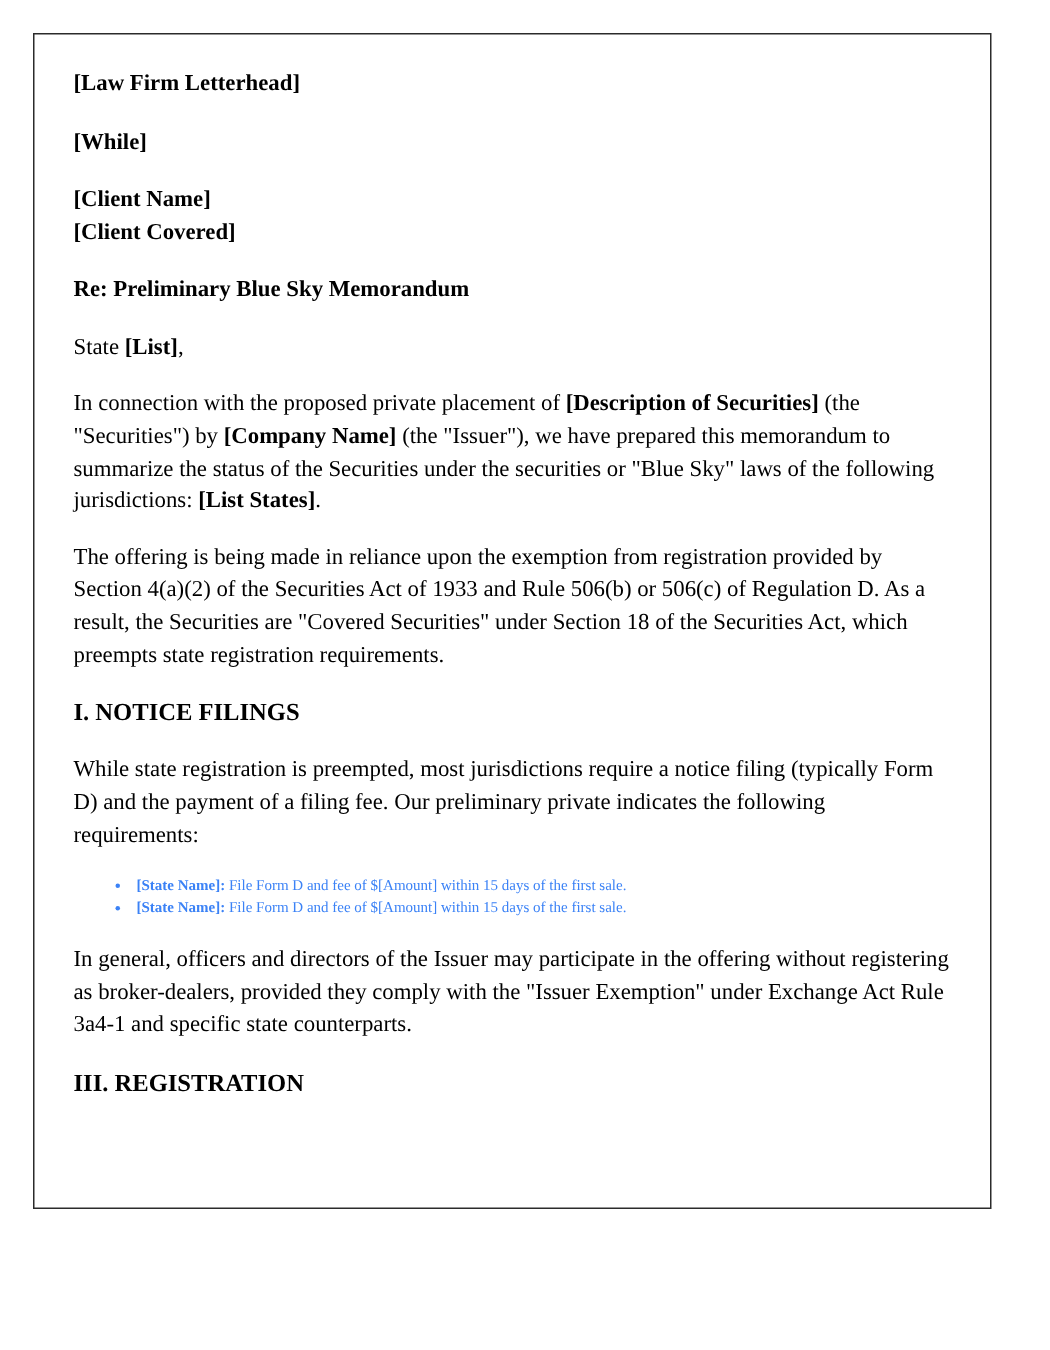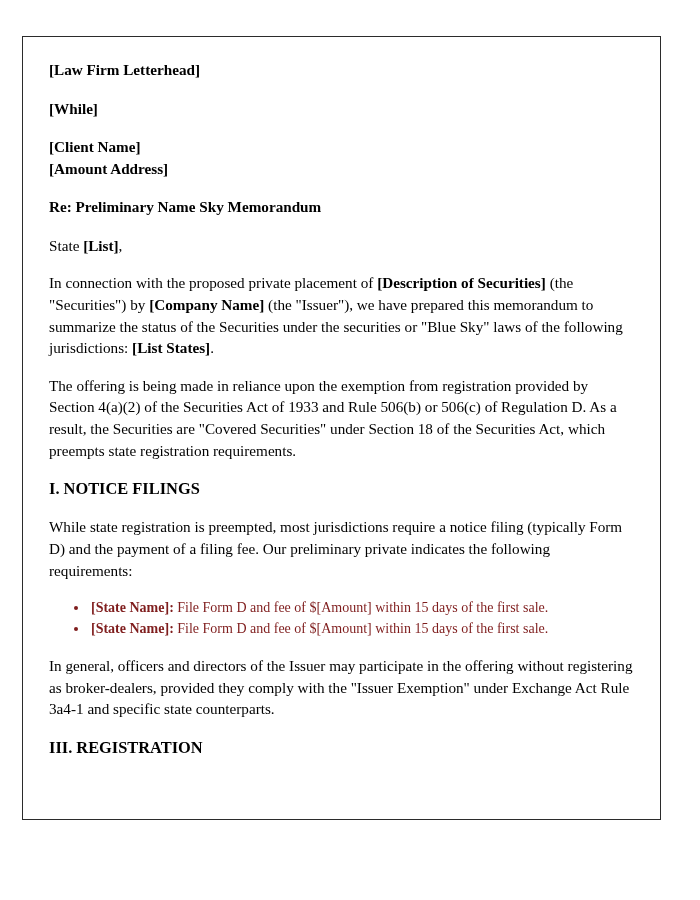--- a/index.html
+++ b/index.html
@@ -9,21 +9,21 @@
   }
   body {
     width: 700px;
     height: 900px;
     overflow: hidden;
     font-family: "Liberation Serif", "DejaVu Serif", serif;
   }
   .page {
     position: absolute;
     left: 22px;
-    top: 36px;
+    top: 22px;
     width: 639px;
     height: 784px;
     box-sizing: border-box;
     border: 1px solid #2b2b2b;
     background: #ffffff;
     overflow: hidden;
   }
   .page-inner {
     padding: 22px 26px 0 26px;
   }
@@ -58,42 +58,42 @@
   }
   .bold {
     font-weight: bold;
   }
   ul.bullets {
     margin: 0 0 16px 0;
     padding-left: 40px;
     list-style-type: disc;
   }
   ul.bullets li {
-    color: #7f1d1d;
-    font-size: 14px;
+    color: #3b82f6;
+    font-size: 10px;
     line-height: 1.5;
     padding-left: 2px;
   }
 </style>
 </head>
 <body>
 
 <div class="page">
   <div class="page-inner">
 
     <p class="doc-line">[Law Firm Letterhead]</p>
 
     <p class="doc-line">[While]</p>
 
     <div class="addr-block">
       <p class="doc-line">[Client Name]</p>
-      <p class="doc-line">[Amount Address]</p>
+      <p class="doc-line">[Client Covered]</p>
     </div>
 
-    <p class="doc-line">Re: Preliminary Name Sky Memorandum</p>
+    <p class="doc-line">Re: Preliminary Blue Sky Memorandum</p>
 
     <p class="doc-para"><span>State </span><span class="bold">[List]</span><span>,</span></p>
 
     <p class="doc-para"><span>In connection with the proposed private placement of </span><span class="bold">[Description of Securities]</span><span> (the "Securities") by </span><span class="bold">[Company Name]</span><span> (the "Issuer"), we have prepared this memorandum to summarize the status of the Securities under the securities or "Blue Sky" laws of the following jurisdictions: </span><span class="bold">[List States]</span><span>.</span></p>
 
     <p class="doc-para">The offering is being made in reliance upon the exemption from registration provided by Section 4(a)(2) of the Securities Act of 1933 and Rule 506(b) or 506(c) of Regulation D. As a result, the Securities are "Covered Securities" under Section 18 of the Securities Act, which preempts state registration requirements.</p>
 
     <h2 class="doc-heading">I. NOTICE FILINGS</h2>
 
     <p class="doc-para">While state registration is preempted, most jurisdictions require a notice filing (typically Form D) and the payment of a filing fee. Our preliminary private indicates the following requirements:</p>

